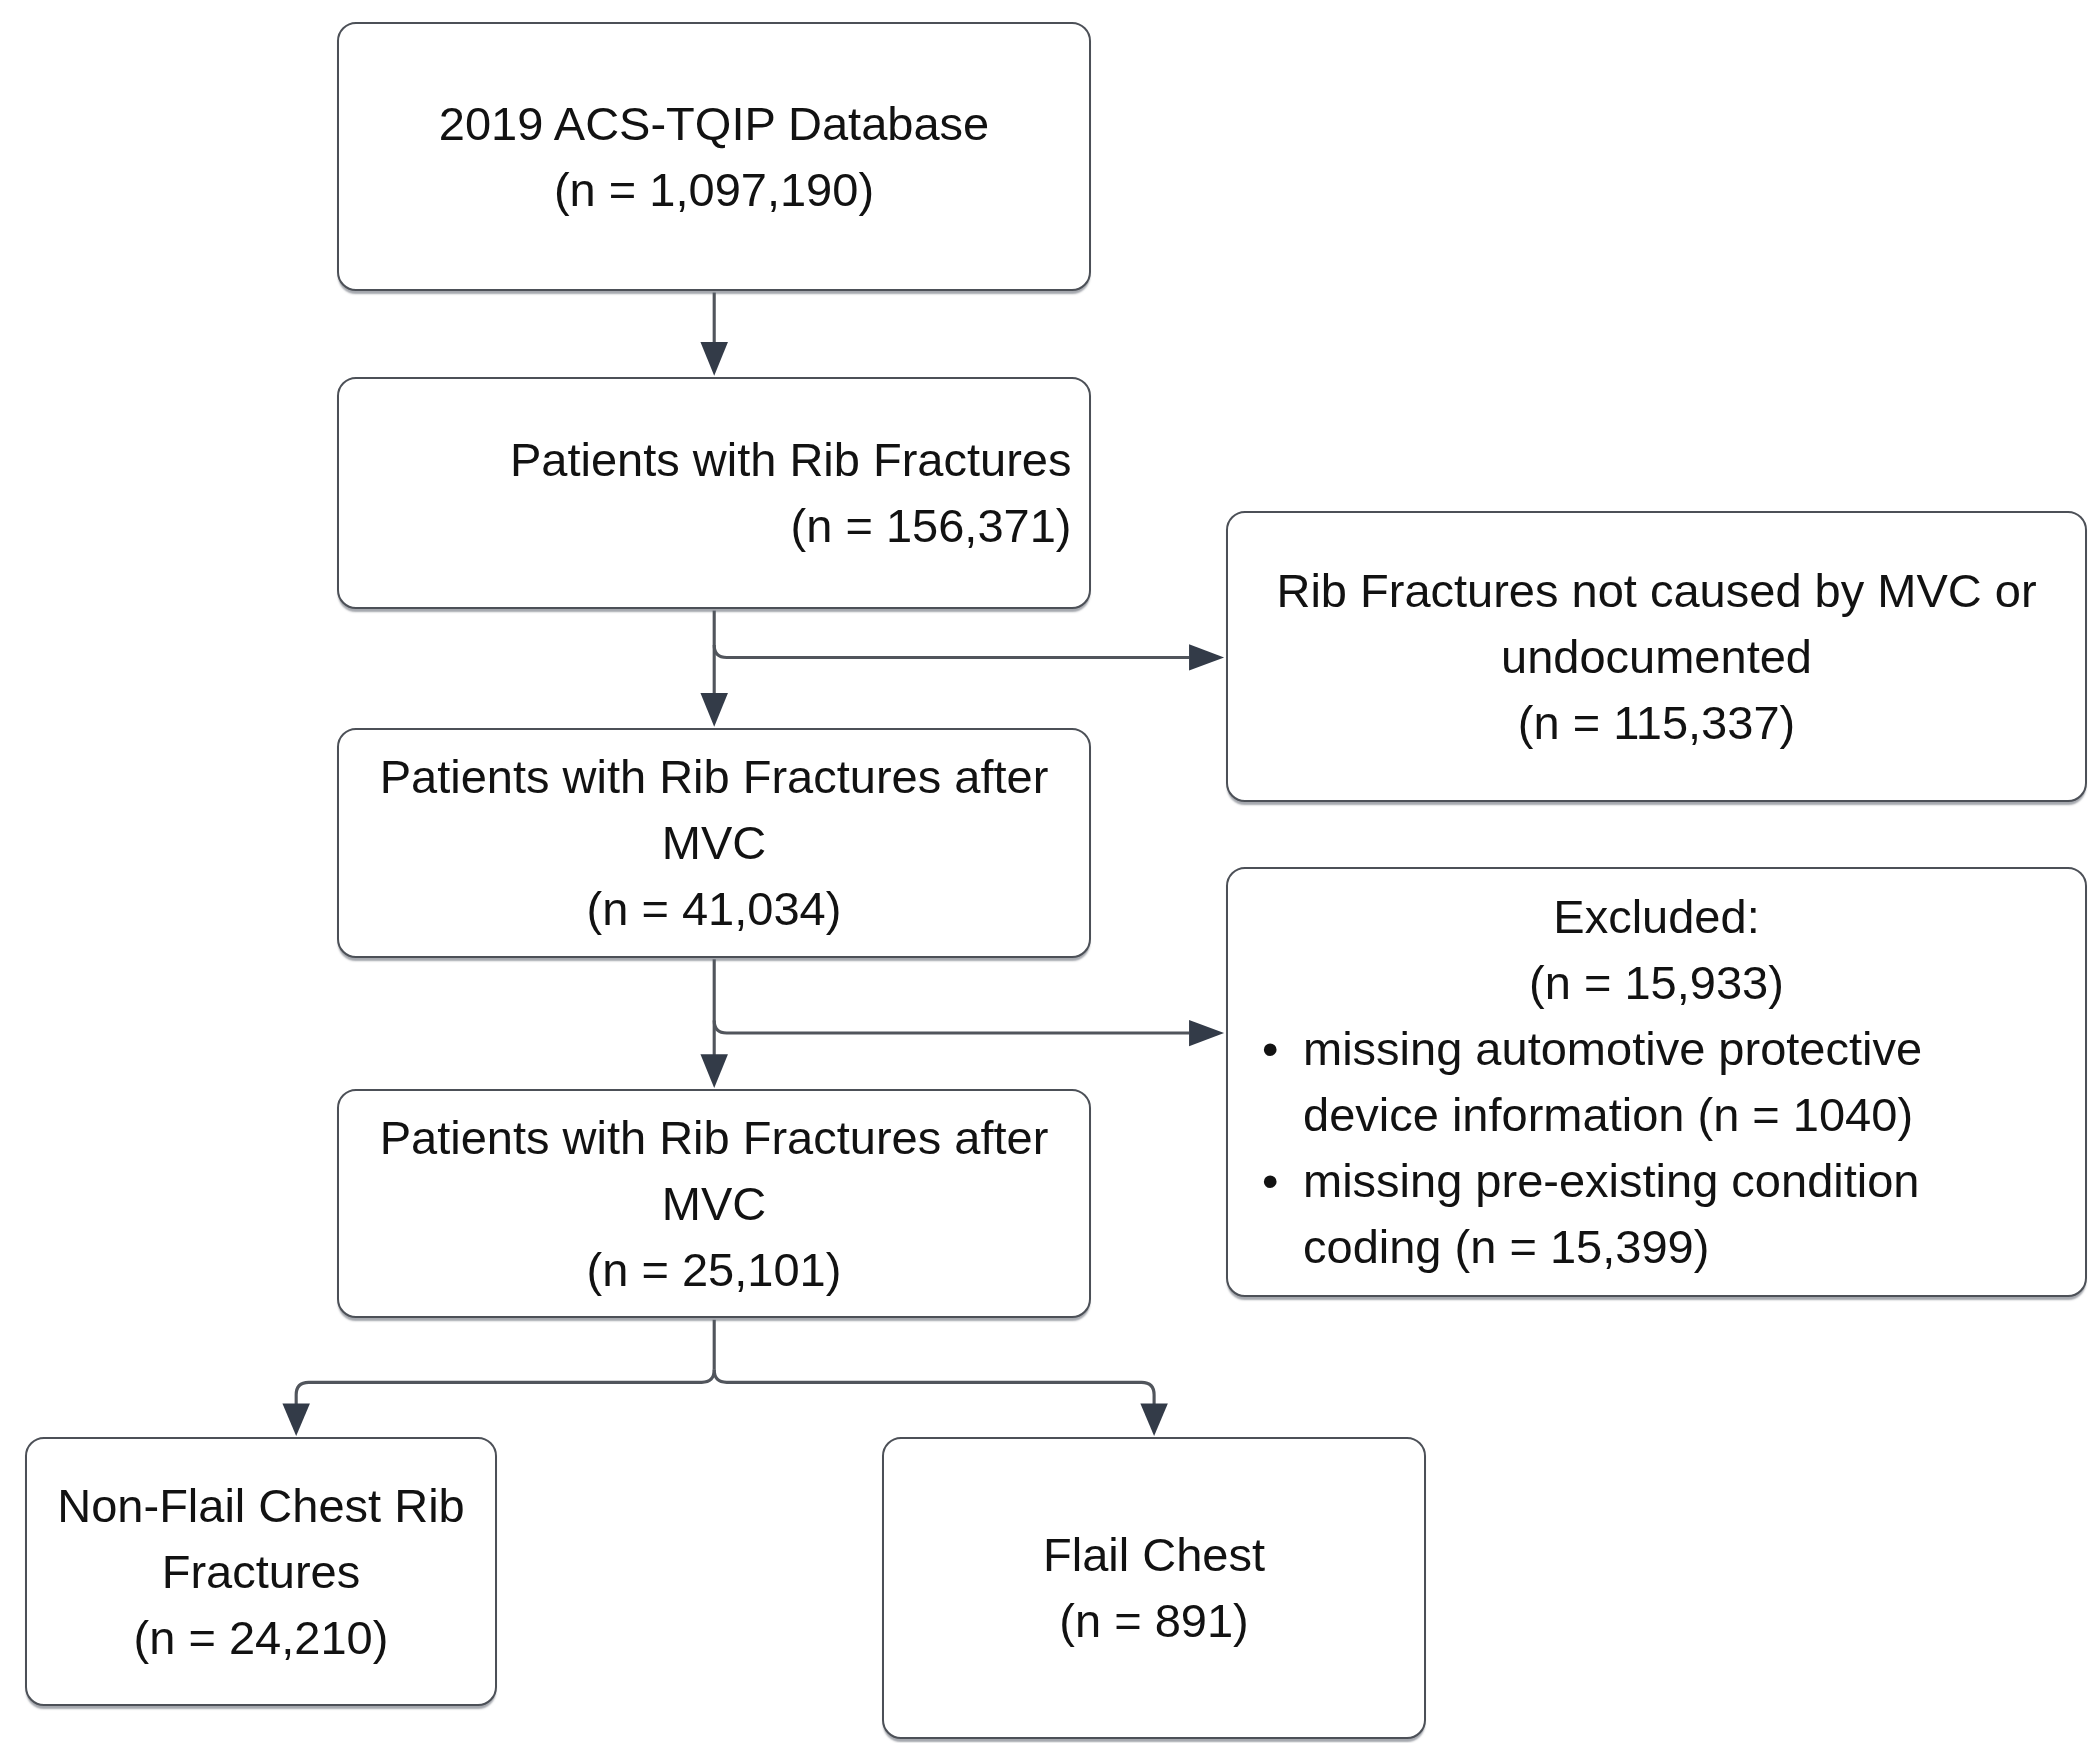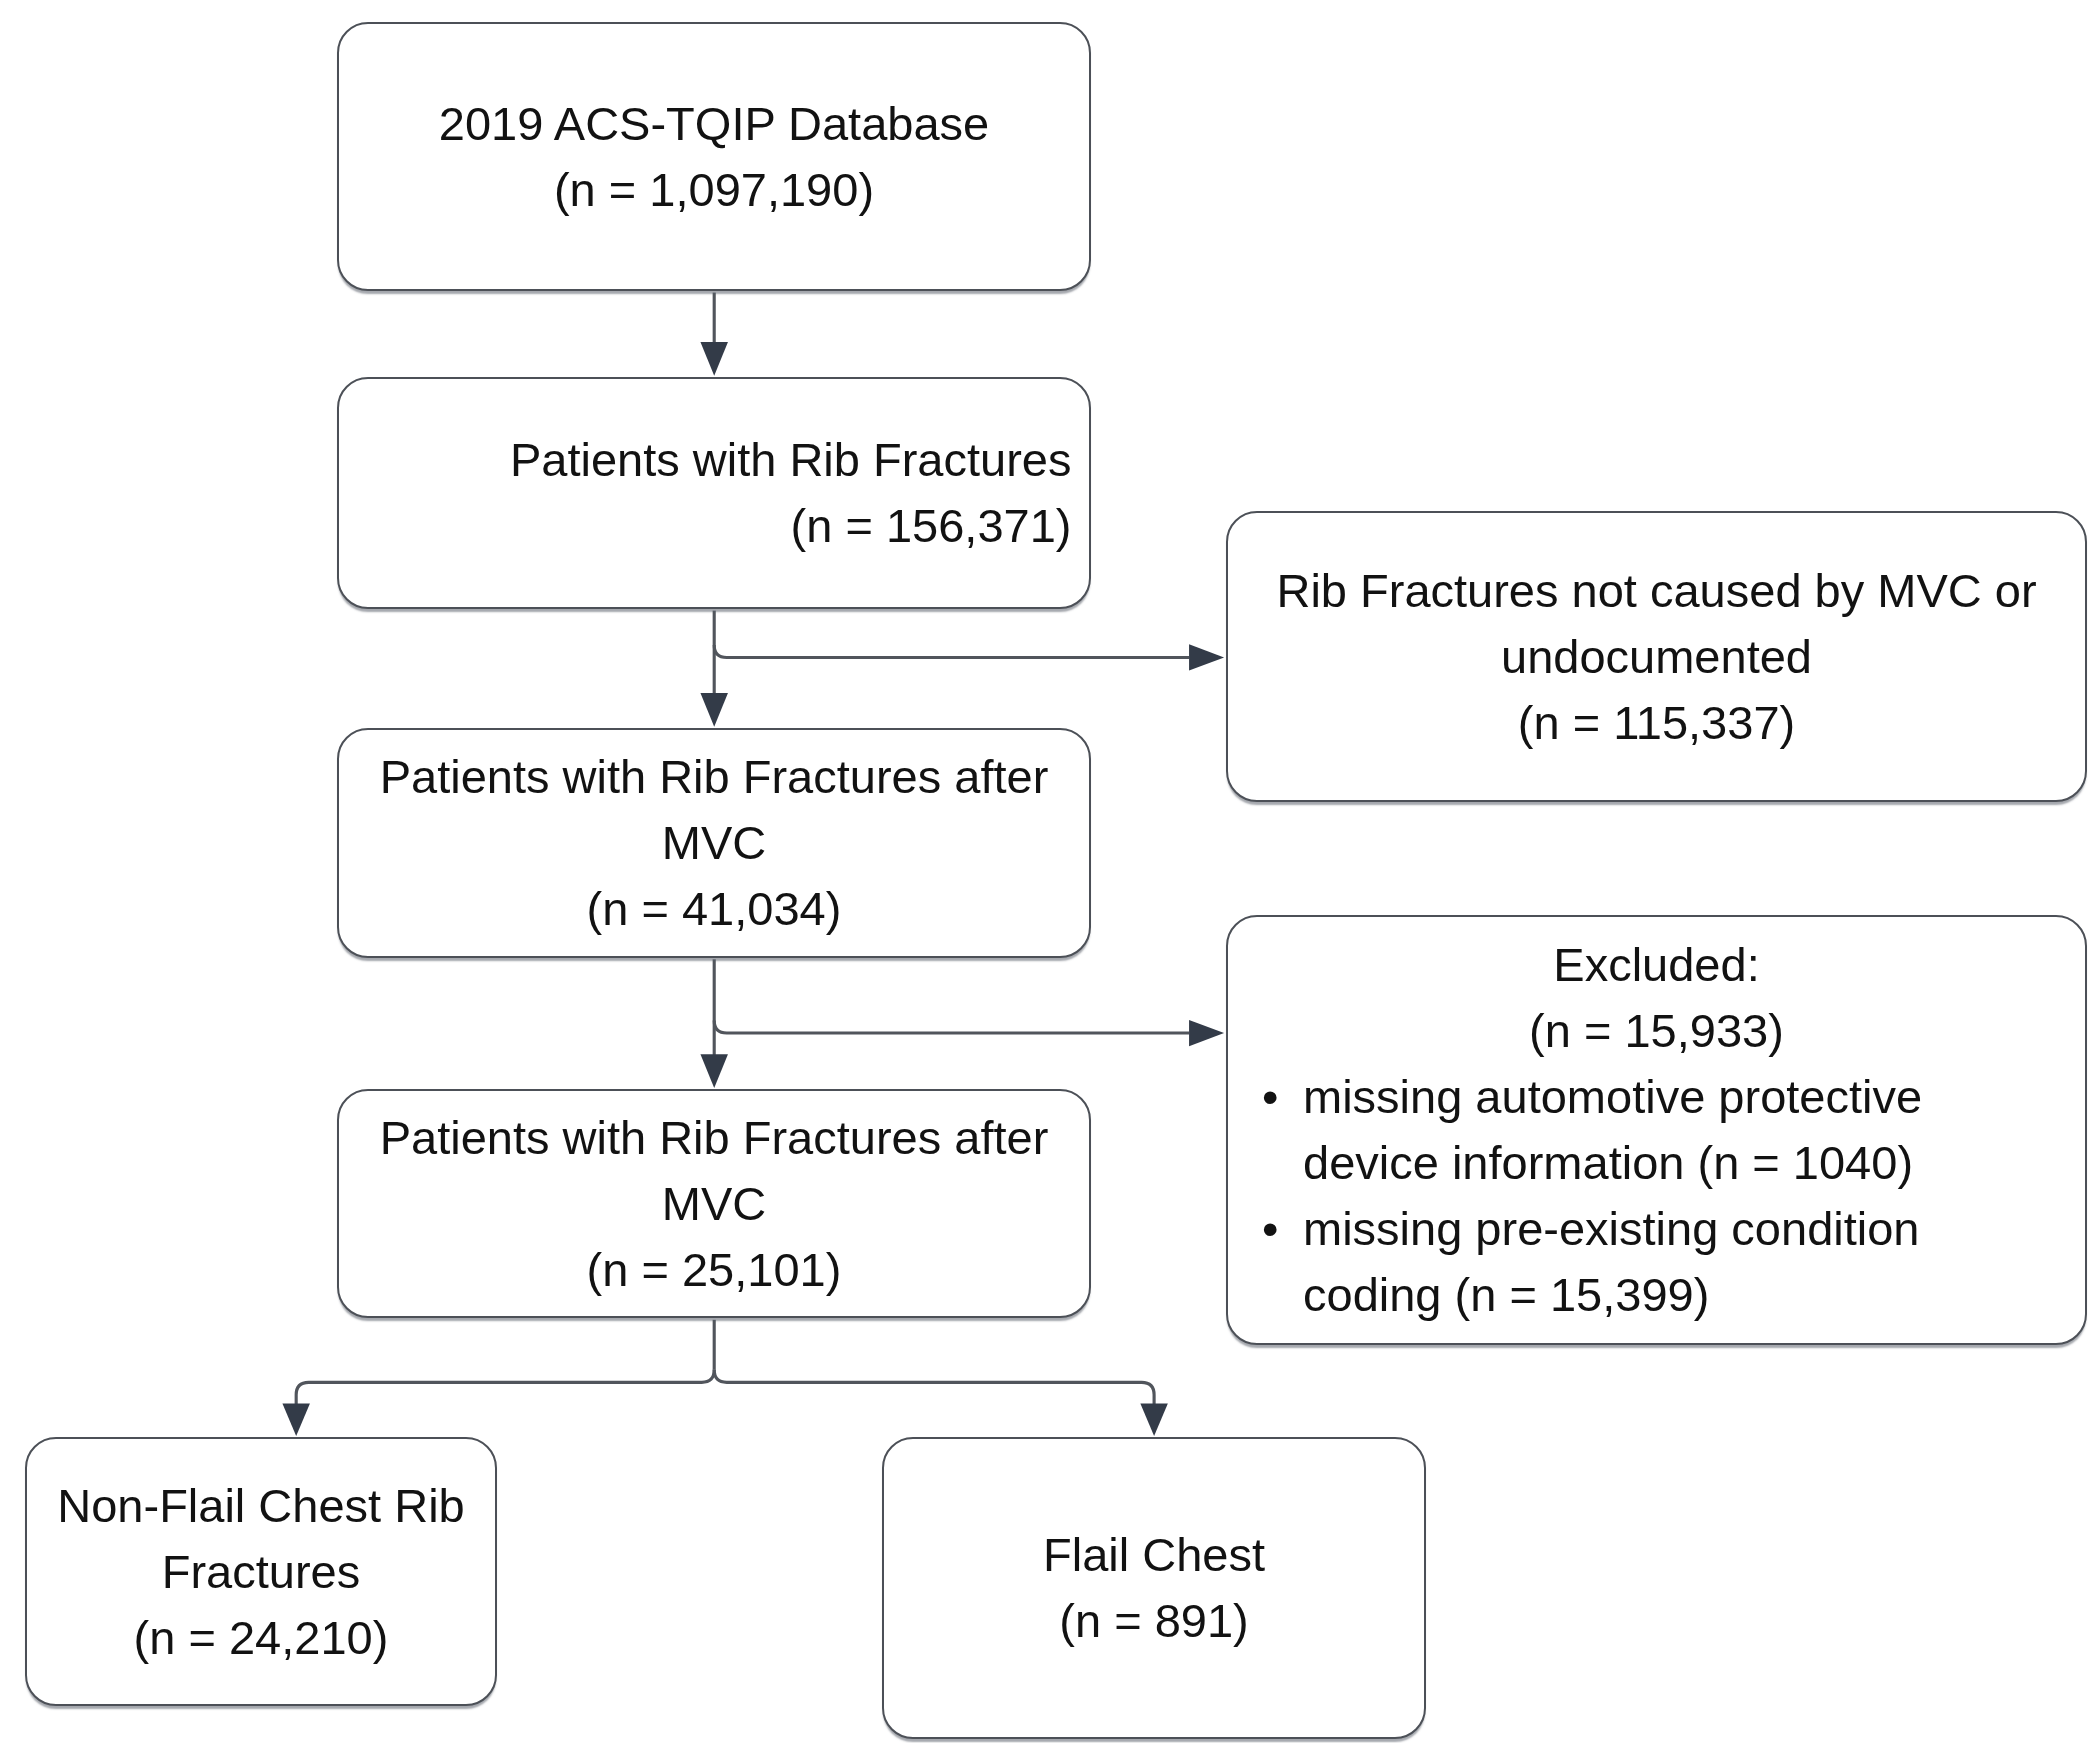--- a/index.html
+++ b/index.html
@@ -22,21 +22,21 @@
     top: 0;
     width: 2097px;
     height: 1743px;
     pointer-events: none;
   }
   .flowbox {
     position: absolute;
     box-sizing: border-box;
     background: #ffffff;
     border: 2.5px solid #4c5057;
-    border-radius: 31px;
+    border-radius: 19px;
     box-shadow: 0 3.7px 1.9px -1.2px rgba(90, 95, 105, 0.55);
     display: flex;
     flex-direction: column;
     align-items: center;
     justify-content: center;
     text-align: center;
     font-size: 47px;
     line-height: 66px;
   }
   .flowbox .title,
@@ -46,21 +46,21 @@
   }
   .nval, .it {
   }
   
   .box-database   { left: 337px;  top: 22px;   width: 754px; height: 269px; padding: 0 17.5px; }
   .box-ribfx      { left: 337px;  top: 377px;  width: 754px; height: 232px; padding: 0 17.5px; text-align: right; }
   .box-ribfx-mvc  { left: 337px;  top: 728px; width: 754px; height: 230px; padding: 0 17.5px; }
   .box-ribfx-mvc2 { left: 337px;  top: 1089px; width: 754px; height: 229px; padding: 0 17.5px; }
   
   .box-notmvc     { left: 1226px; top: 511px;  width: 861px; height: 291px; padding: 0 32px; }
-  .box-excluded   { left: 1226px; top: 867px; width: 861px; height: 430px; padding: 0 34px; margin-top: 48px; }
+  .box-excluded   { left: 1226px; top: 867px; width: 861px; height: 430px; padding: 0 34px; }
   
   .box-nonflail   { left: 25px;   top: 1437px; width: 472px;  height: 269px; padding: 0 17.5px; }
   .box-flail      { left: 882px; top: 1437px; width: 544px;  height: 302px; padding: 0 17.5px; }
 
   .bullets {
     width: 100%;
     text-align: left;
   }
   .bullet-row {
     display: flex;

